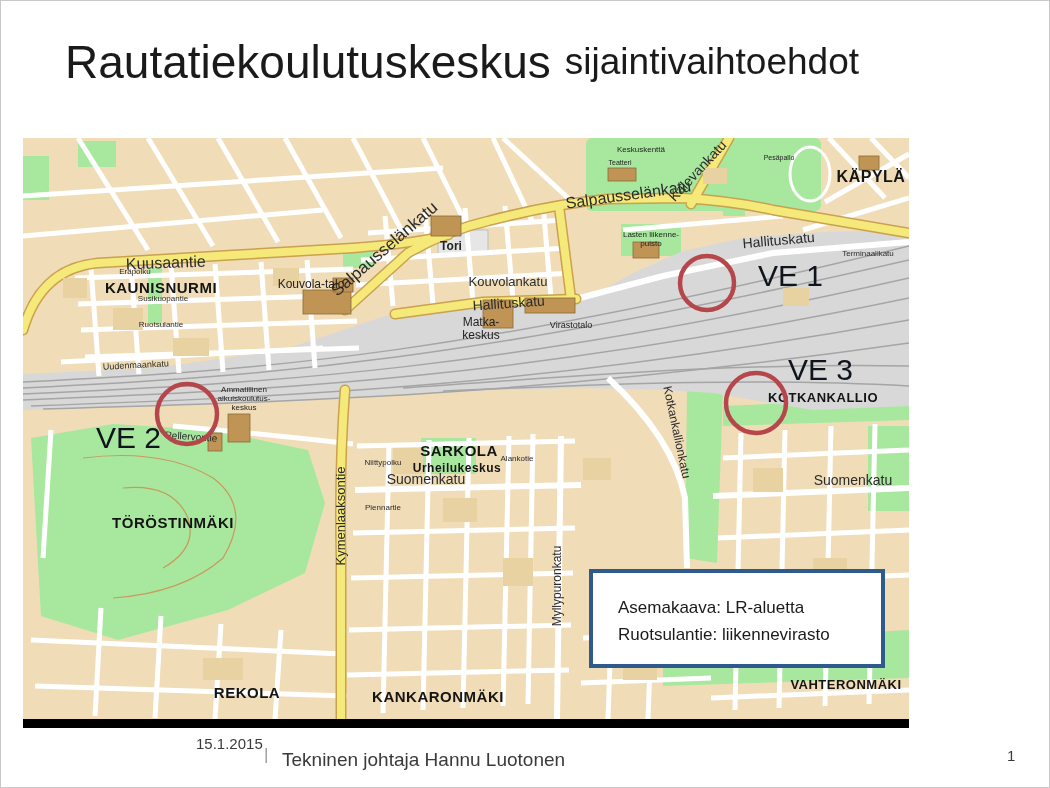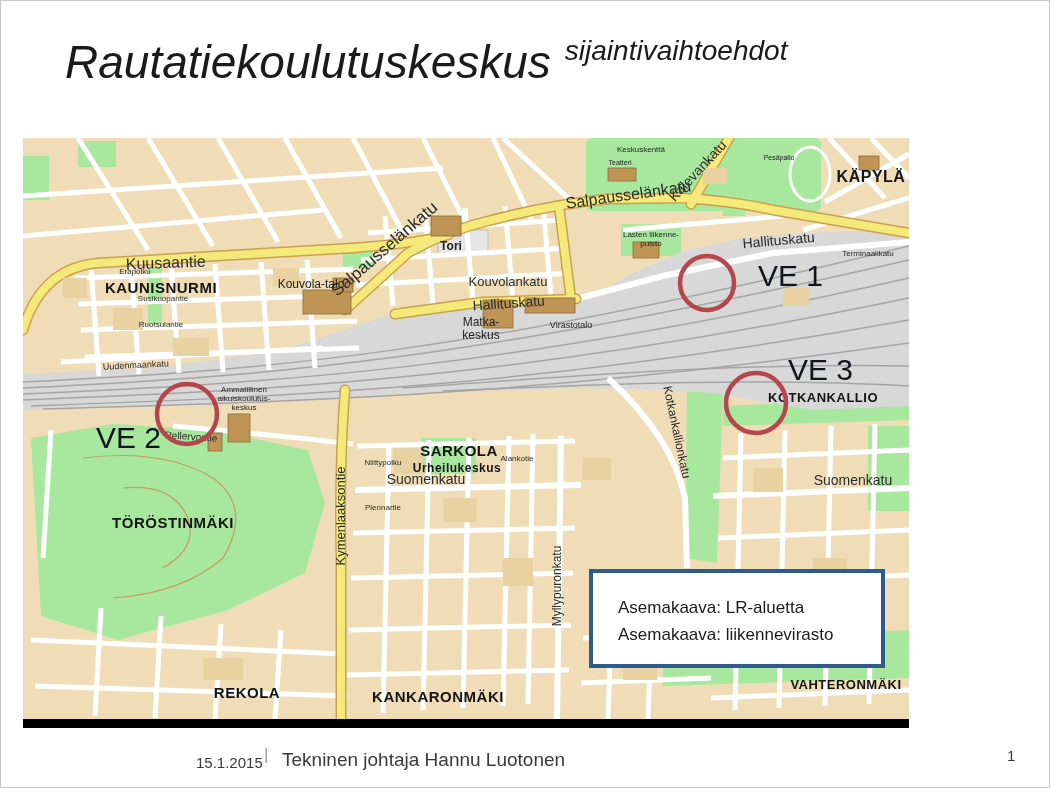--- a/index.html
+++ b/index.html
@@ -1,22 +1,22 @@
 <!DOCTYPE html>
 <html><head>
 <meta charset="utf-8">
 <style>
   html,body{margin:0;padding:0;background:#fff;}
   .slide{position:relative;width:1050px;height:788px;background:#ffffff;
          border:1px solid #c9c9c9;box-sizing:border-box;overflow:hidden;
          font-family:"Liberation Sans",sans-serif;}
   
-  .title-row{position:absolute;left:64px;top:34px;display:flex;align-items:flex-start;gap:14px;color:#1a1a1a;font-style:italic;}
+  .title-row{position:absolute;left:64px;top:34px;display:flex;align-items:center;gap:14px;color:#1a1a1a;}
   .title-main{font-size:46px;font-weight:400;letter-spacing:0;}
-  .title-sub{font-size:28px;font-weight:400;}
+  .title-sub{font-size:37px;font-weight:400;}
   
   .map-wrap{position:absolute;left:22px;top:137px;width:886px;height:581px;
             border-bottom:9px solid #000;background:#f0ddb8;}
   .map-wrap svg{display:block;}
   svg text{font-family:"Liberation Sans",sans-serif;text-anchor:middle;}
   .dl{font-weight:700;fill:#141414;letter-spacing:.5px;}
   .sl{fill:#2b2b2b;}
   .pl{fill:#222;}
   .vel{font-size:30px;fill:#10141c;text-anchor:start;}
   
@@ -24,21 +24,21 @@
             background:#fff;border:4px solid #2f5a8c;padding:21px 9px 0 25px;
             font-size:17px;line-height:27px;color:#1a1a1a;}
   
   .logo{position:absolute;left:33px;top:736px;font-size:27px;font-weight:700;
         letter-spacing:-1.5px;color:#141414;white-space:nowrap;}
   .logo .o-smiley{display:inline-block;width:20px;height:20px;border-radius:50%;
         background:#35b34a;position:relative;top:2px;margin:0 1px;}
   .logo .o-smiley::before{content:"";position:absolute;left:5px;top:5px;width:3px;height:6px;
         background:#141414;border-radius:2px;box-shadow:7px 0 0 #141414;}
   .logo .tm{font-size:9px;letter-spacing:0;position:relative;top:4px;left:2px;font-weight:400;}
-  .f-date{position:absolute;left:195px;top:753px;font-size:15px;color:#3a3a3a;}
+  .f-date{position:absolute;left:195px;top:734px;font-size:15px;color:#3a3a3a;}
   .f-sep{position:absolute;left:263px;top:744px;font-size:17px;color:#9a9a9a;}
   .f-author{position:absolute;left:281px;top:748px;font-size:19px;color:#3a3a3a;}
   .f-page{position:absolute;left:1006px;top:746px;font-size:15px;color:#3a3a3a;}
 </style>
 </head>
 <body>
 
 <div class="slide">
 
   <div class="title-row">
@@ -264,21 +264,21 @@
         <circle cx="164" cy="276" r="30"></circle>
         <circle cx="733" cy="265" r="30"></circle>
       </g>
       <text class="vel" x="735" y="148">VE 1</text>
       <text class="vel" x="73" y="310">VE 2</text>
       <text class="vel" x="765" y="242">VE 3</text>
     </svg>
 
     <div class="info-box">
       <div>Asemakaava: LR-aluetta</div>
-      <div>Asemakaava: liikennevirasto</div>
+      <div>Ruotsulantie: liikennevirasto</div>
     </div>
   </div>
 
   <div class="f-date">15.1.2015</div>
   <div class="f-sep">|</div>
   <div class="f-author">Tekninen johtaja Hannu Luotonen</div>
   <div class="f-page">1</div>
 
 </div>
 

